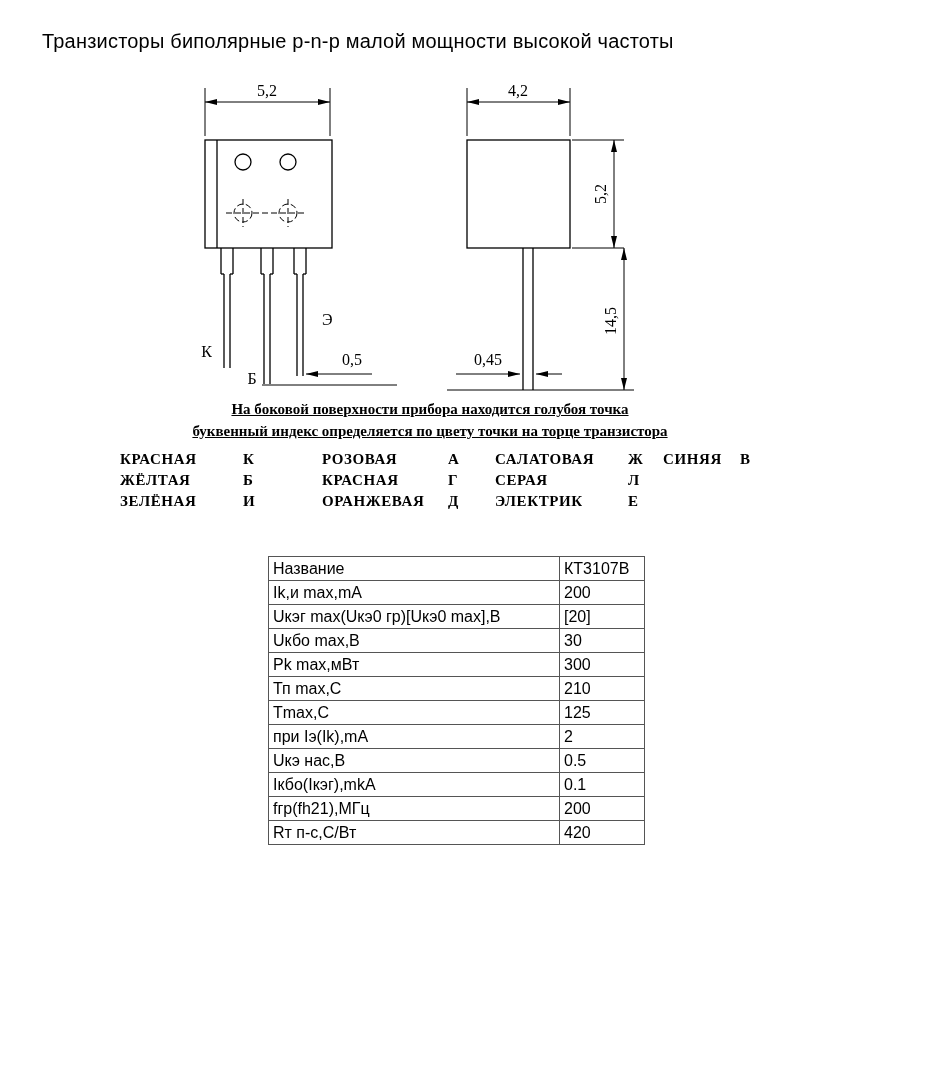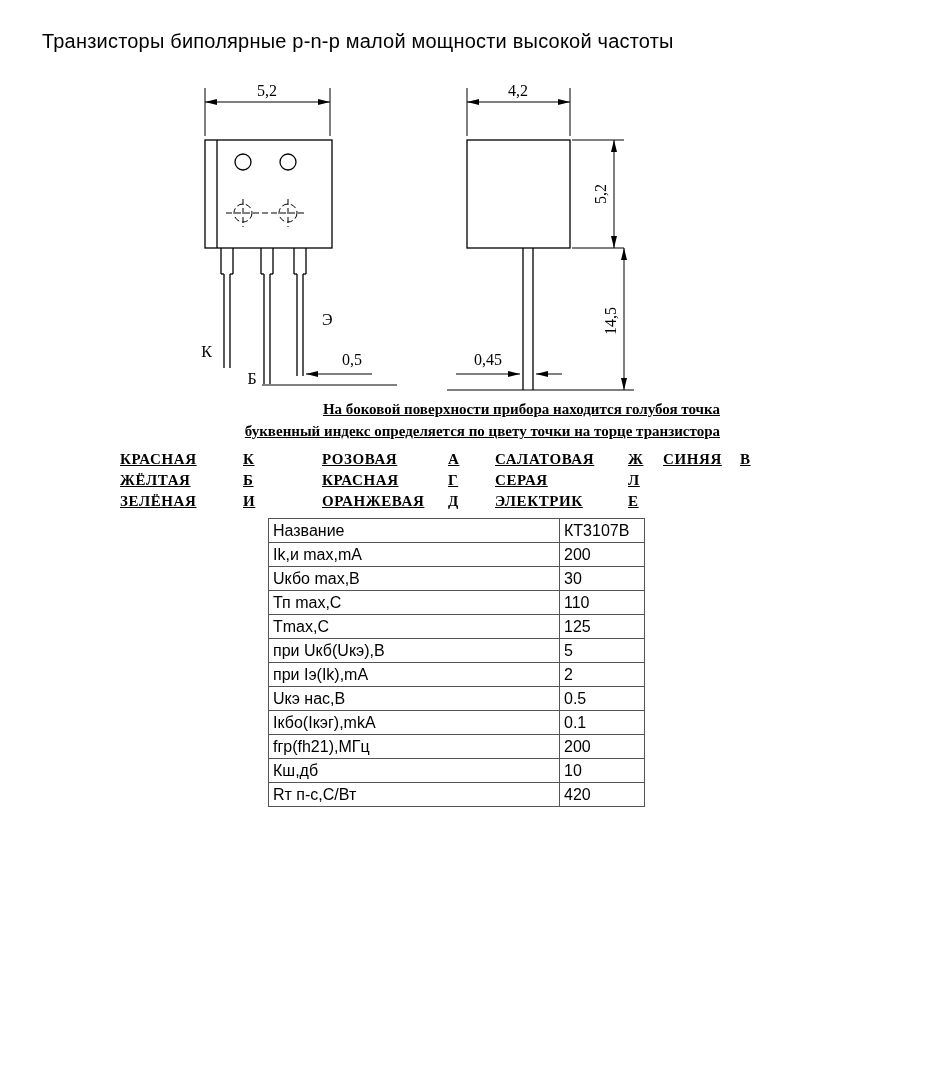--- a/index.html
+++ b/index.html
@@ -14,32 +14,32 @@
   }
   svg.drw { position:absolute; left:0; top:78px; width:932px; height:330px; }
   .drw line, .drw rect, .drw circle { stroke:#000; fill:none; stroke-width:1.3; }
   .drw .thin { stroke-width:1; }
   .drw .dashed { stroke-dasharray:6 3; stroke-width:1; }
   .drw text { fill:#000; stroke:none; font-family:"Liberation Serif", serif; font-size:16px; }
   .notes {
     position:absolute; left:140px; top:398px; width:580px; text-align:center;
     font-family:"Liberation Serif", serif; font-weight:bold; font-size:15px; line-height:22px;
   }
-  .notes div { text-decoration:underline;text-align:right; }
+  .notes div { text-decoration:underline; }
   .cc {
     position:absolute; left:120px; top:449px;
     font-family:"Liberation Serif", serif; font-weight:bold; font-size:15px; letter-spacing:0.6px;
   }
   .cc-row {
     display:grid;
     grid-template-columns:123px 79px 126px 47px 133px 35px 77px 60px;
-    height:21px; align-items:center;text-decoration:underline;
+    height:21px; align-items:center;
   }
   table.params {
-    position:absolute; left:268px; top:518px;
+    position:absolute; left:268px; top:556px;
     border-collapse:collapse; font-size:16px; table-layout:fixed;
   }
   .params th, .params td {
     border:1px solid #555; font-weight:normal; text-align:left;
     padding:0 4px; height:24px; line-height:22px; white-space:nowrap; overflow:hidden;
   }
   .params .nm { width:291px; }
   .params .val { width:85px; }
 </style>
 </head>
@@ -190,53 +190,53 @@
       <th class="nm">Название</th>
       <th class="val">КТ3107В</th>
     </tr>
   </thead>
   <tbody>
     <tr>
         <td class="nm">Ik,и max,mA</td>
         <td class="val">200</td>
       </tr>
     <tr>
+        <td class="nm">Uкэг max(Uкэ0 гр)[Uкэ0 max],В</td>
+        <td class="val">[20]</td>
+      </tr>
+    <tr>
         <td class="nm">Uкбо max,В</td>
         <td class="val">30</td>
       </tr>
     <tr>
+        <td class="nm">Pk max,мВт</td>
+        <td class="val">300</td>
+      </tr>
+    <tr>
         <td class="nm">Тп max,C</td>
-        <td class="val">110</td>
+        <td class="val">210</td>
       </tr>
     <tr>
         <td class="nm">Tmax,C</td>
         <td class="val">125</td>
       </tr>
     <tr>
-        <td class="nm">при Uкб(Uкэ),В</td>
-        <td class="val">5</td>
-      </tr>
-    <tr>
         <td class="nm">при Iэ(Ik),mA</td>
         <td class="val">2</td>
       </tr>
     <tr>
         <td class="nm">Uкэ нас,В</td>
         <td class="val">0.5</td>
       </tr>
     <tr>
         <td class="nm">Iкбо(Iкэг),mkA</td>
         <td class="val">0.1</td>
       </tr>
     <tr>
         <td class="nm">fгр(fh21),МГц</td>
         <td class="val">200</td>
       </tr>
     <tr>
-        <td class="nm">Кш,дб</td>
-        <td class="val">10</td>
-      </tr>
-    <tr>
         <td class="nm">Rт п-с,С/Вт</td>
         <td class="val">420</td>
       </tr>
   </tbody>
 </table>
 
 </body></html>

